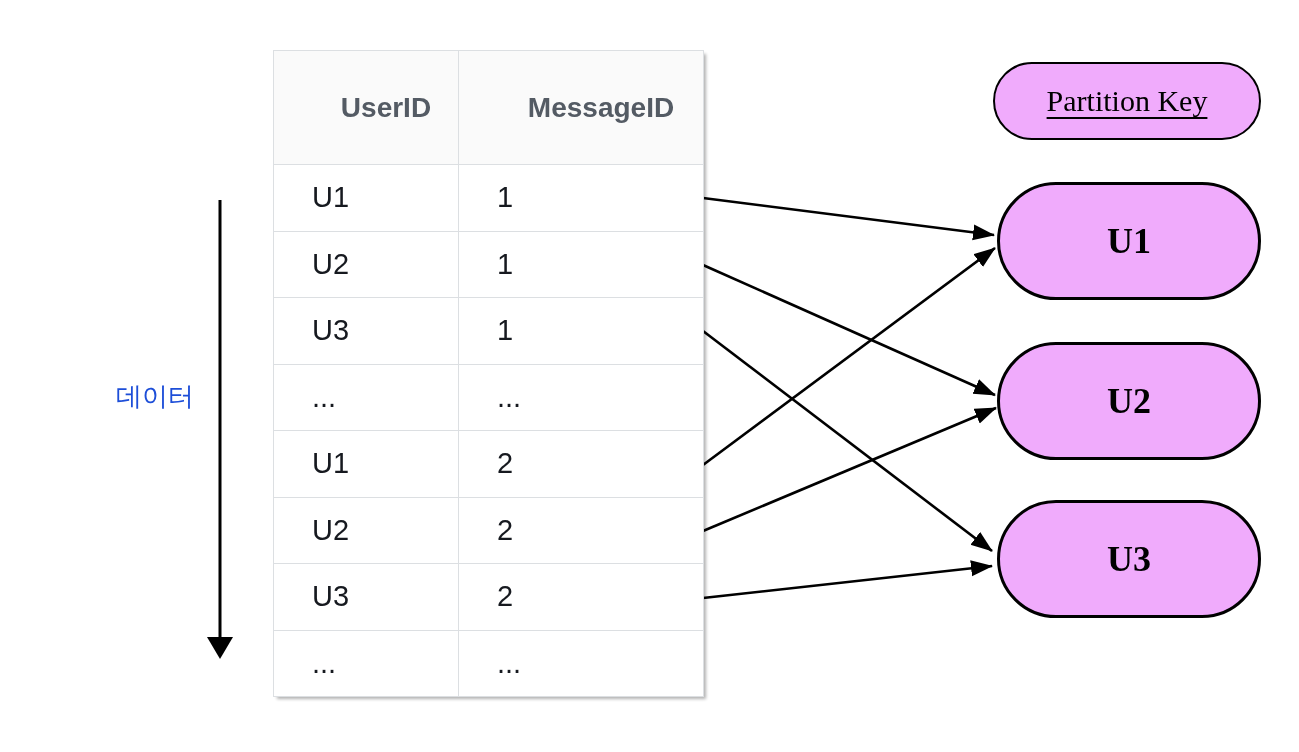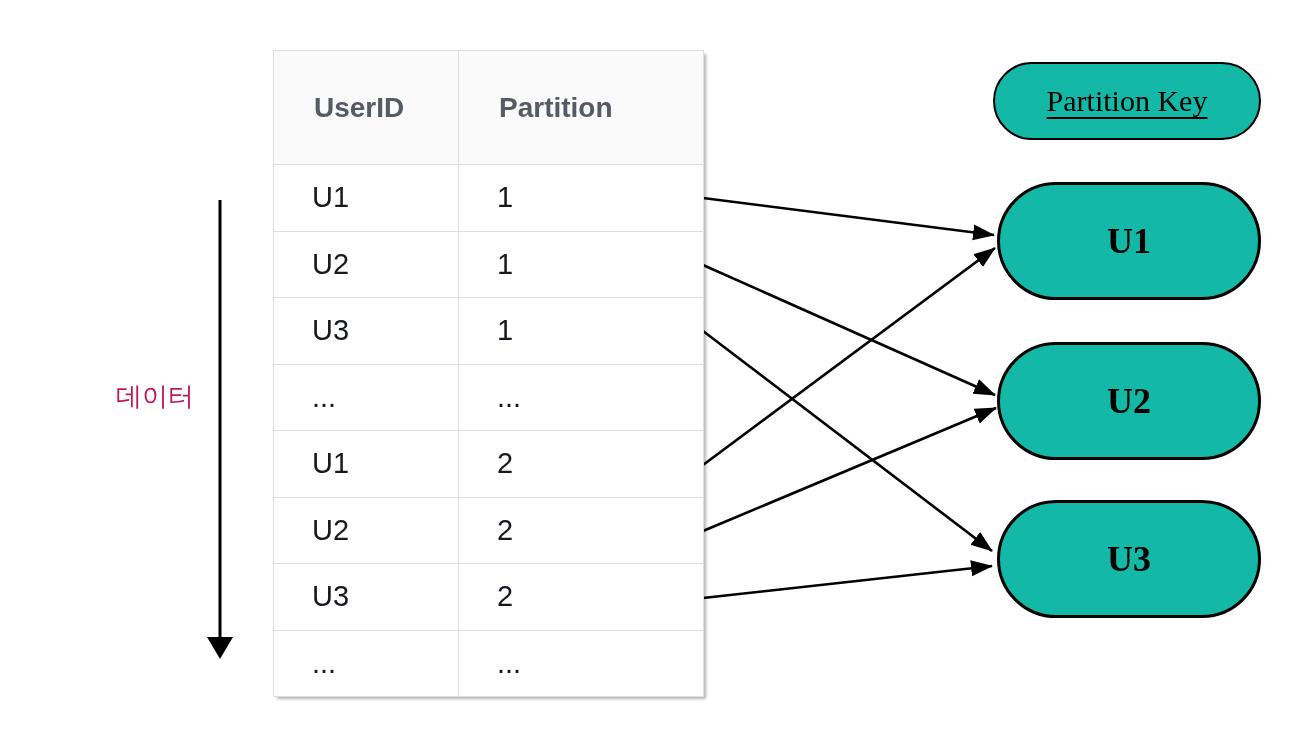--- a/index.html
+++ b/index.html
@@ -29,21 +29,21 @@
   
   .flow-label {
     position: absolute;
     left: 70px;
     top: 381px;
     width: 170px;
     text-align: center;
     font-family: "Liberation Serif", "DejaVu Serif", serif;
     font-size: 26px;
     line-height: 31px;
-    color: #be185d;
+    color: #1d4ed8;
   }
 
   
   .data-table {
     position: absolute;
     left: 273px;
     top: 50px;
     width: 430px;
     border-collapse: collapse;
     table-layout: fixed;
@@ -51,21 +51,21 @@
     box-shadow: 3px 3px 3px -1px rgba(0,0,0,0.30);
   }
   .data-table col.col-user    { width: 185px; }
   .data-table col.col-message { width: 245px; }
   .data-table th {
     height: 113px;
     background: #fafafa;
     color: #545b64;
     font-size: 28px;
     font-weight: bold;
-    text-align: left;
+    text-align: center;
     padding: 0 0 0 40px;
     border: 1px solid #dcdfe2;
   }
   .data-table td {
     height: 65.5px;
     color: #16191f;
     font-size: 29px;
     font-weight: 400;
     text-align: left;
     vertical-align: middle;
@@ -73,21 +73,21 @@
     border: 1px solid #dcdfe2;
     background: #ffffff;
   }
 
   
   .pill {
     position: absolute;
     display: flex;
     align-items: center;
     justify-content: center;
-    background: #14b8a6;
+    background: #f0abfc;
     font-family: "Liberation Serif", "DejaVu Serif", serif;
     color: #000000;
     box-sizing: border-box;
   }
   .pill-partition-key {
     left: 993px;
     top: 62px;
     width: 268px;
     height: 78px;
     border: 2.5px solid #000000;
@@ -142,21 +142,21 @@
   </div>
 
   <table class="data-table">
     <colgroup>
         <col class="col-user">
         <col class="col-message">
       </colgroup>
     <thead>
       <tr>
         <th>UserID</th>
-        <th>Partition</th>
+        <th>MessageID</th>
       </tr>
     </thead>
     <tbody>
       <tr>
         <td>U1</td>
         <td>1</td>
       </tr>
       <tr>
         <td>U2</td>
         <td>1</td>

